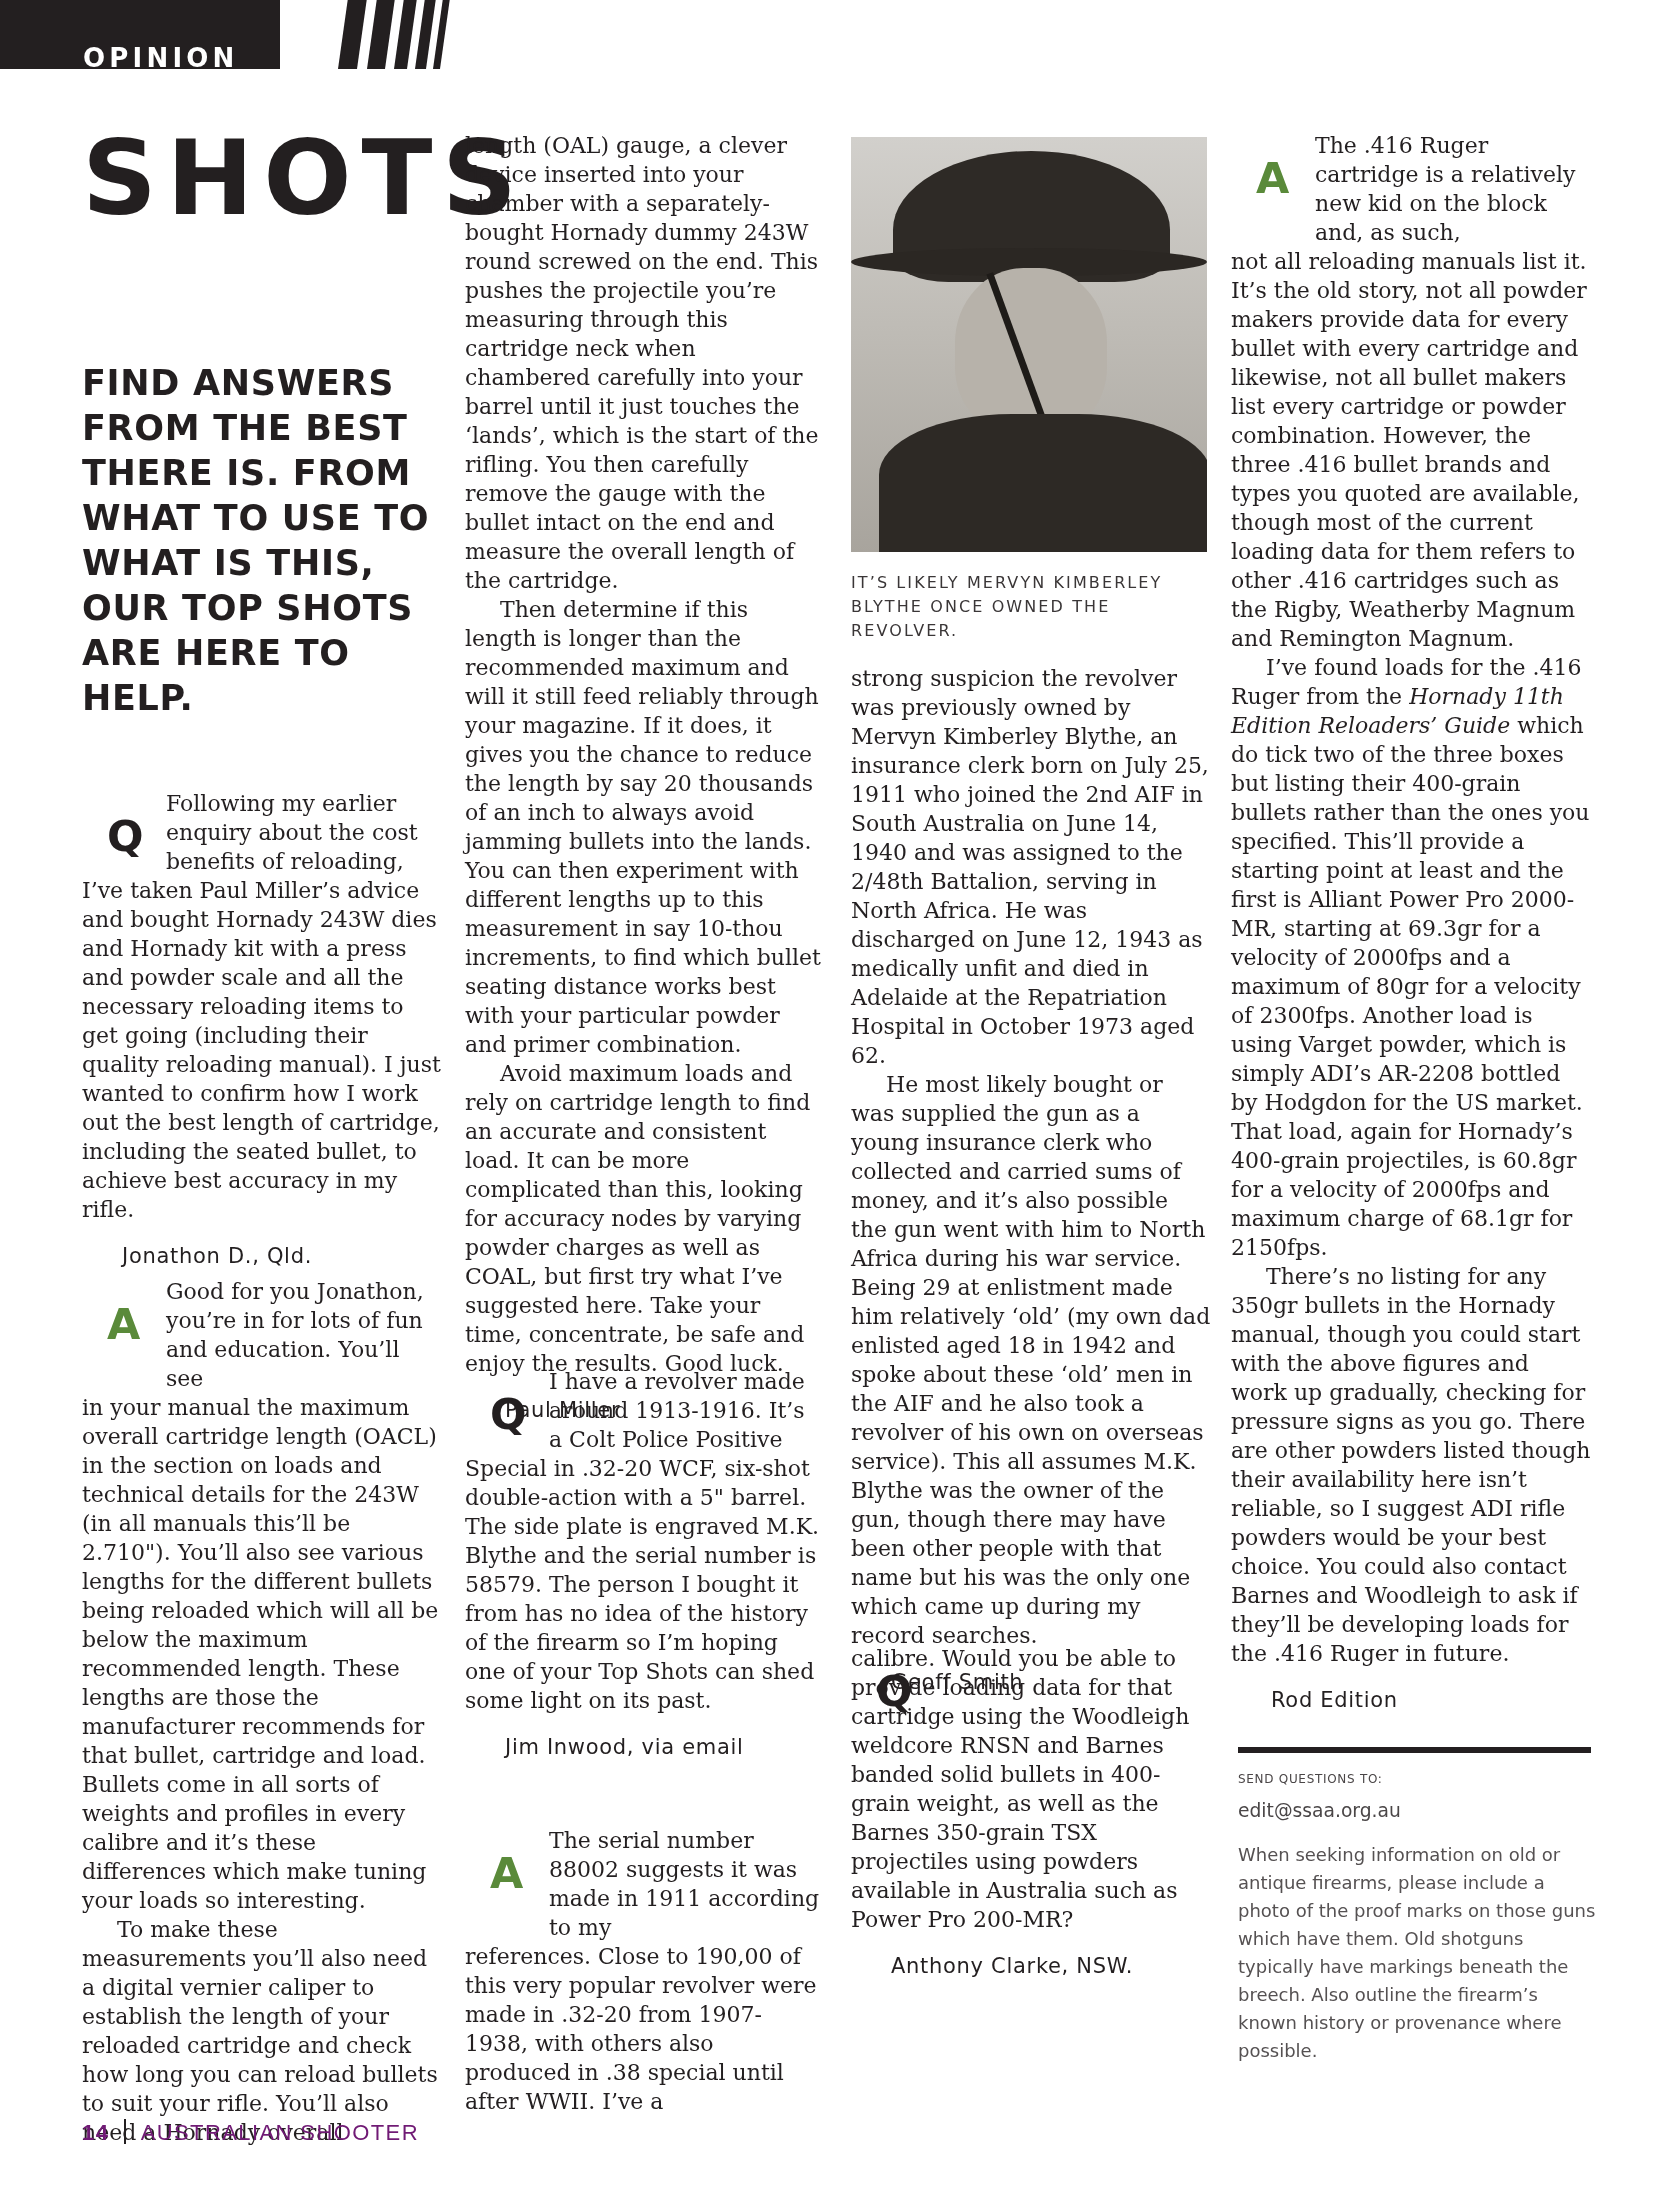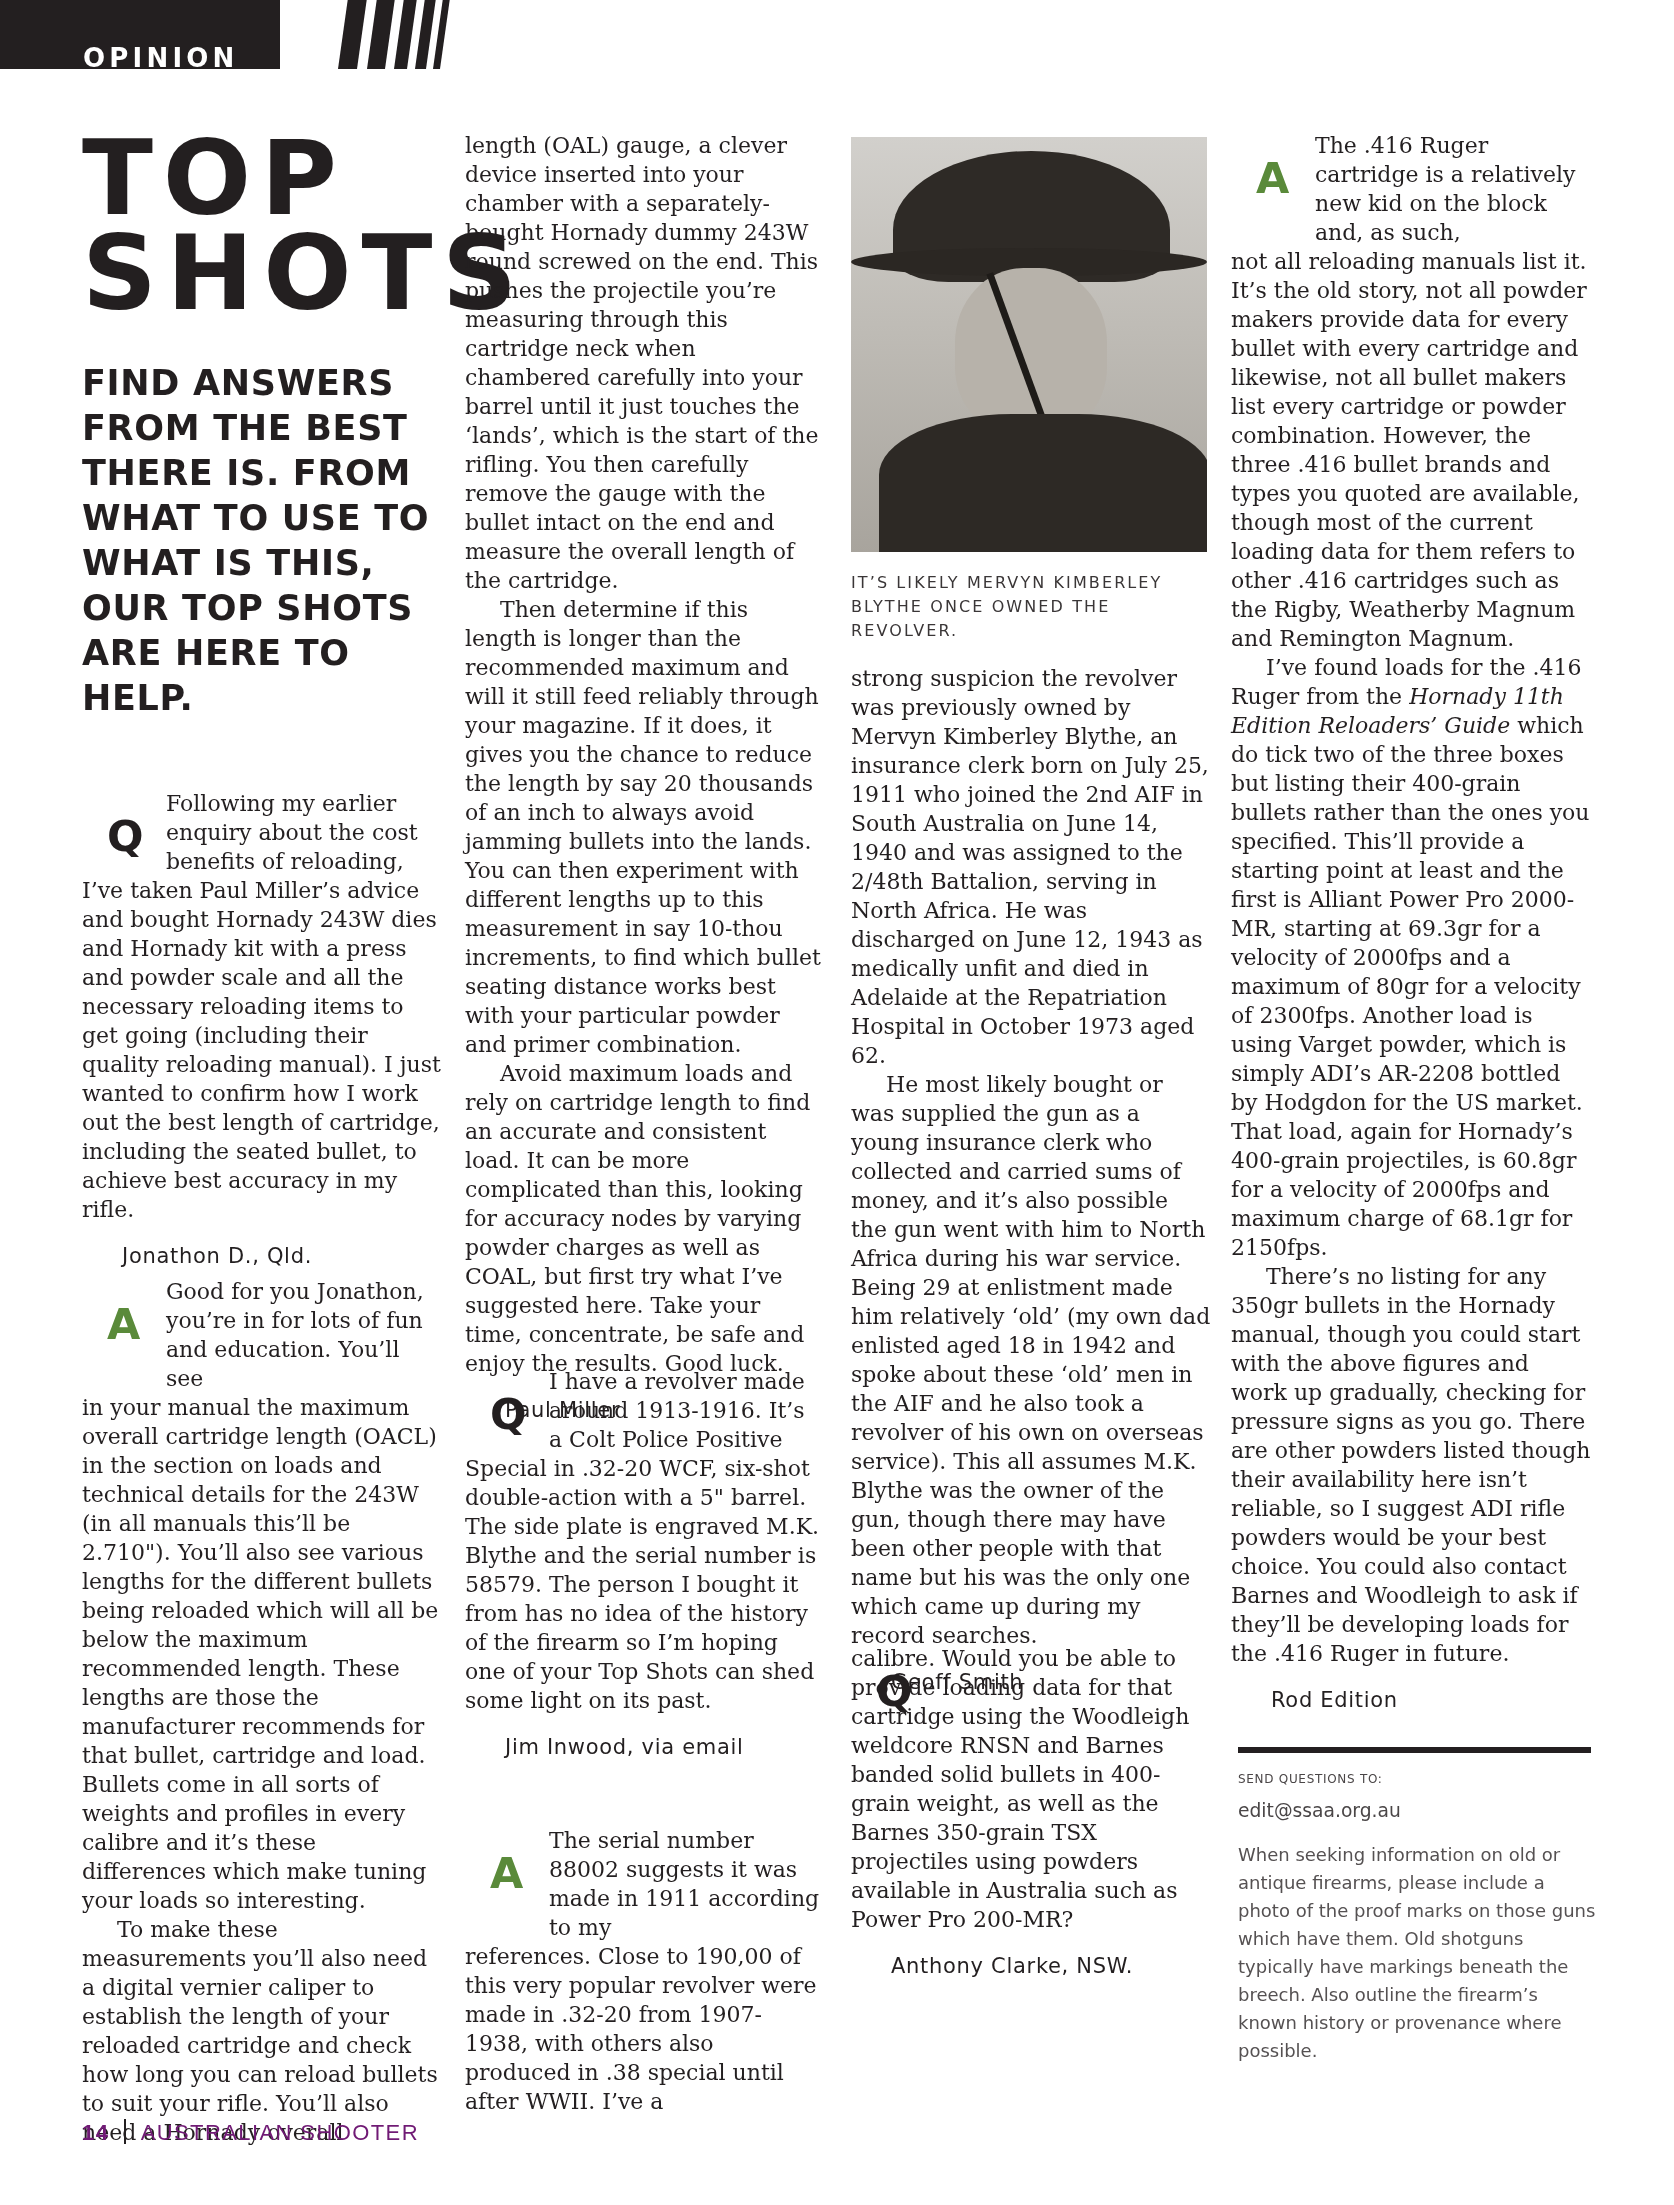--- a/index.html
+++ b/index.html
@@ -57,21 +57,20 @@
 <div class="header-bar">
   <div class="header-label">OPINION</div>
 </div>
 <div class="stripe" style="left:338px;width:19.4px;"></div>
 <div class="stripe" style="left:367px;width:18px;"></div>
 <div class="stripe" style="left:394px;width:12.5px;"></div>
 <div class="stripe" style="left:415px;width:11px;"></div>
 <div class="stripe" style="left:433px;width:7px;"></div>
 
 <div class="title">
-  <div>TOP</div>
   <div>SHOTS</div>
 </div>
 <div class="subtitle">FIND ANSWERS FROM THE BEST THERE IS. FROM WHAT TO USE TO WHAT IS THIS, OUR TOP SHOTS ARE HERE TO HELP.</div>
 
 <div class="col c1">
   <div class="qa" style="top:789px;width:360px;">
     <span class="drop q">Q</span>
     <p><span class="lead">Following my earlier enquiry about the cost benefits of reloading,</span><span>I’ve taken Paul Miller’s advice and bought Hornady 243W dies and Hornady kit with a press and powder scale and all the necessary reloading items to get going (including their quality reloading manual). I just wanted to confirm how I work out the best length of cartridge, including the seated bullet, to achieve best accuracy in my rifle.</span></p>
     <div class="sig">Jonathon D., Qld.</div>
   </div>

